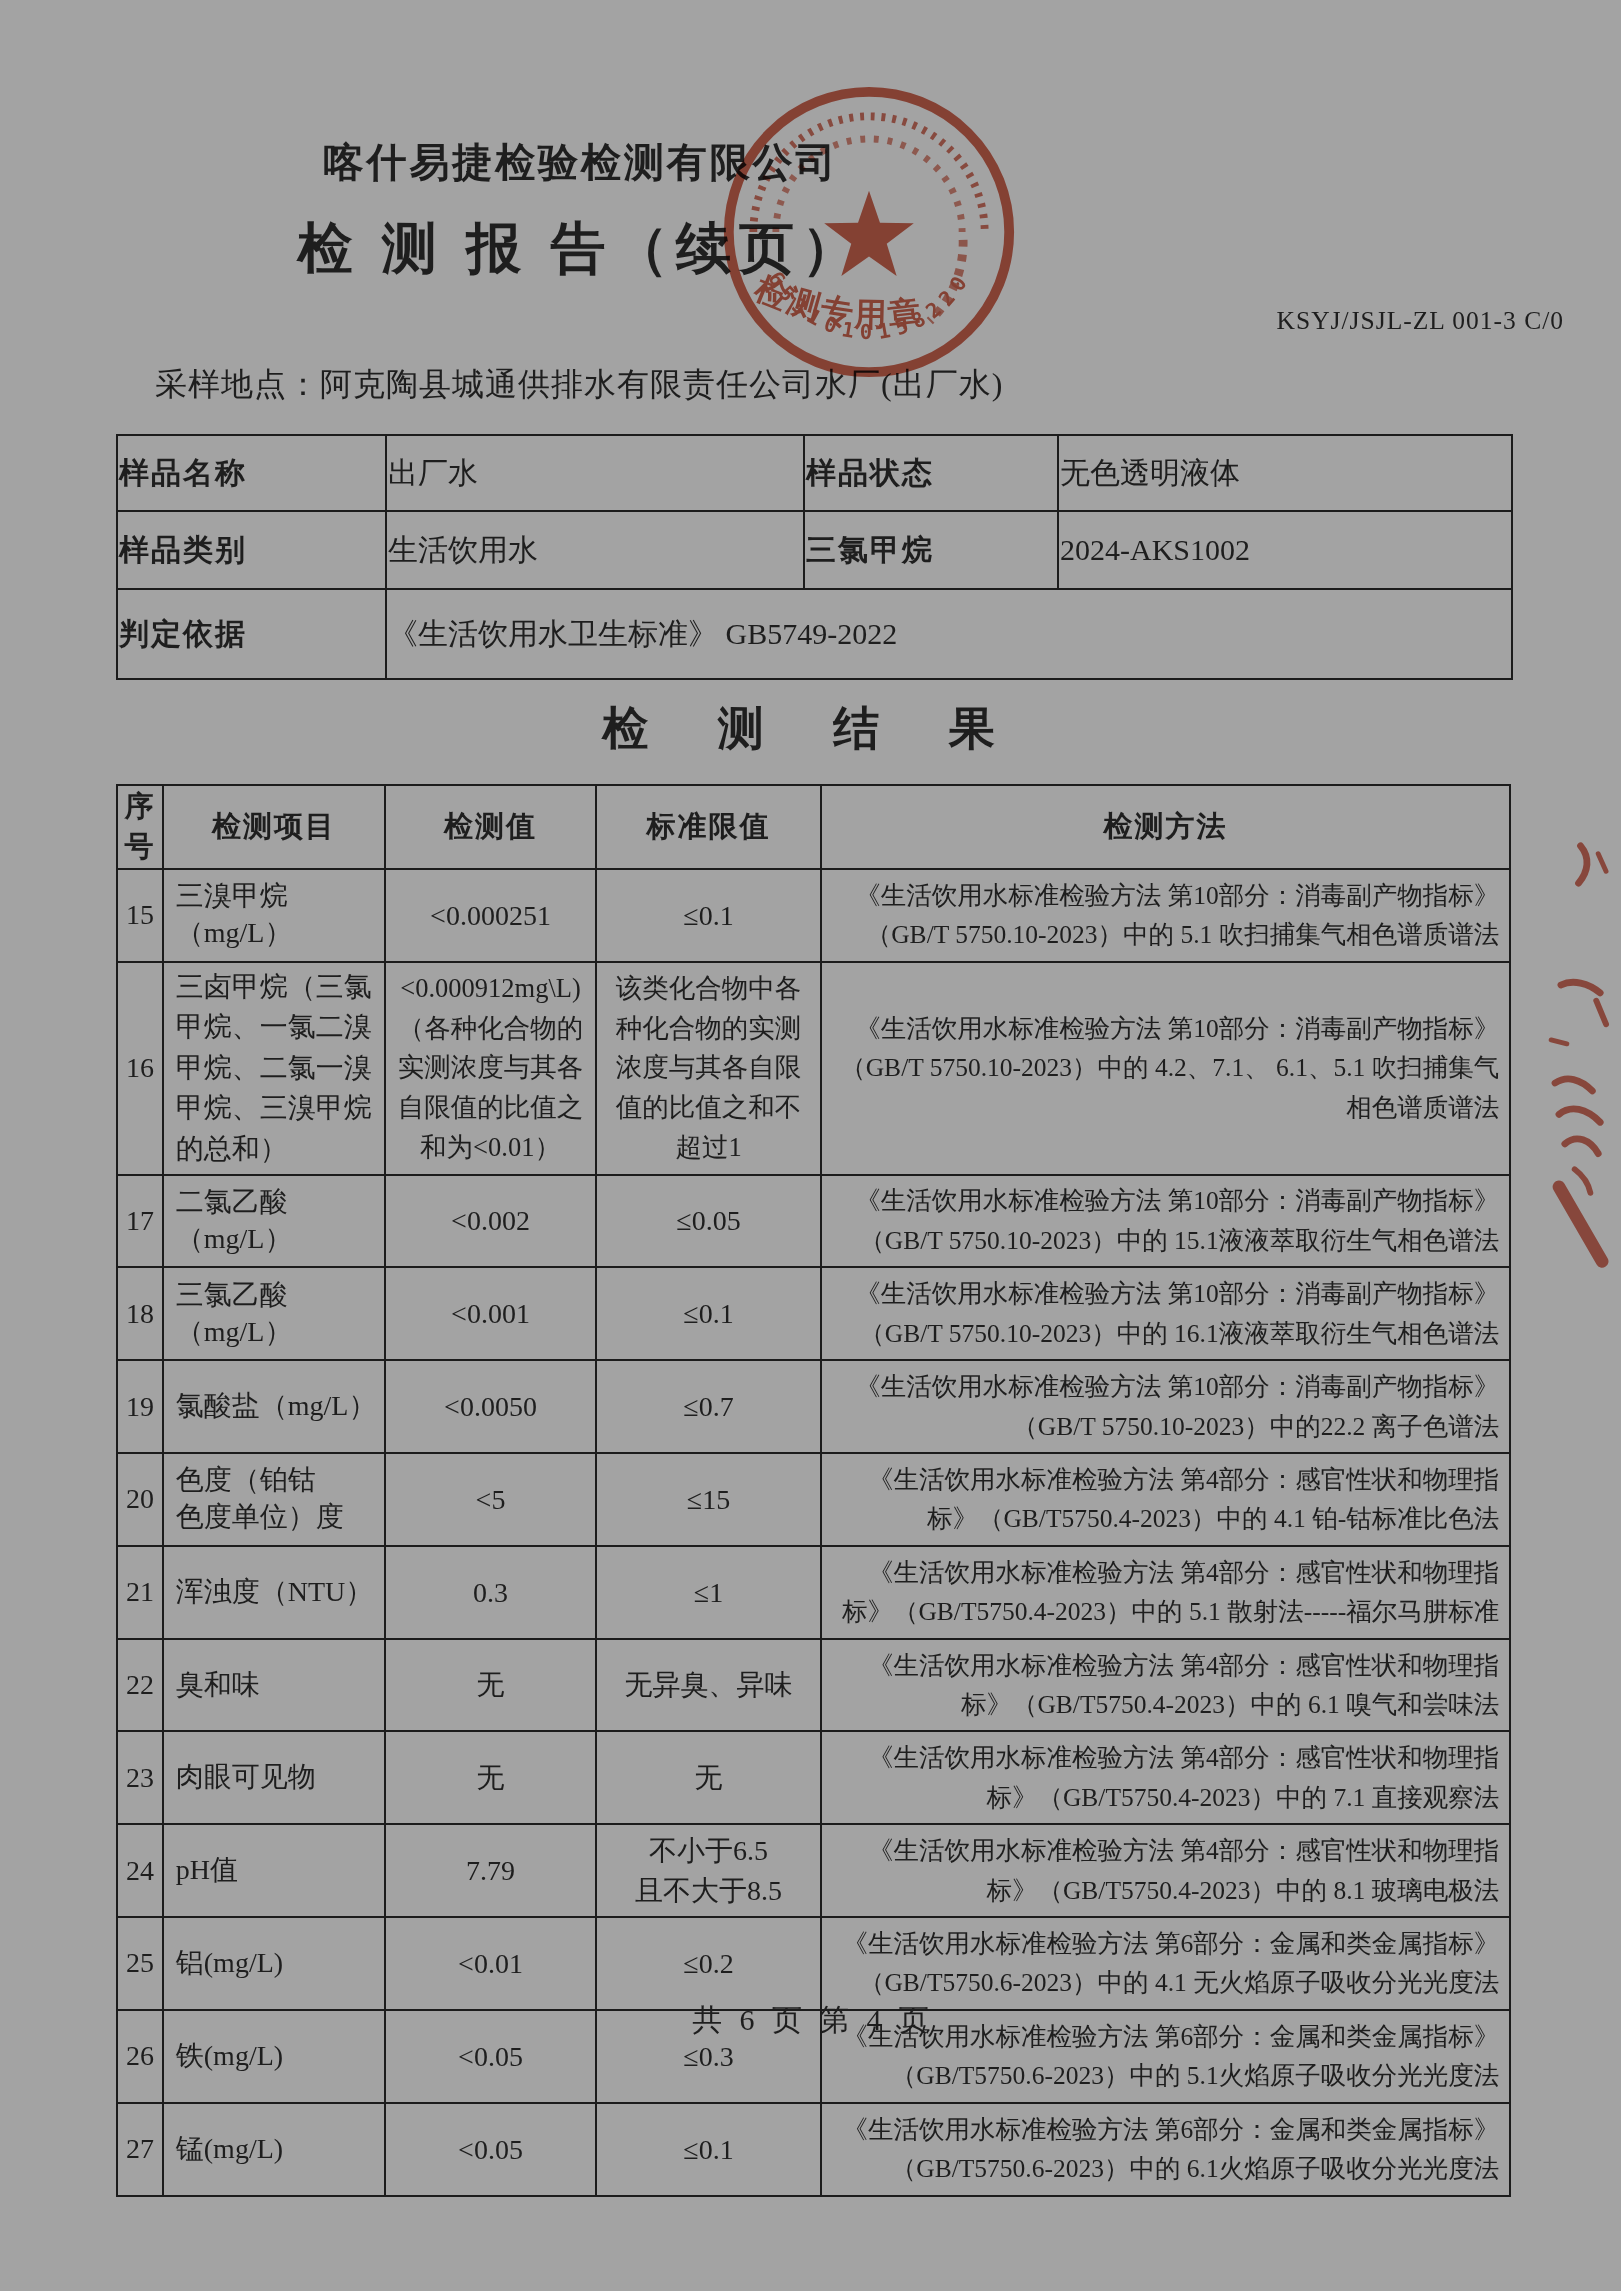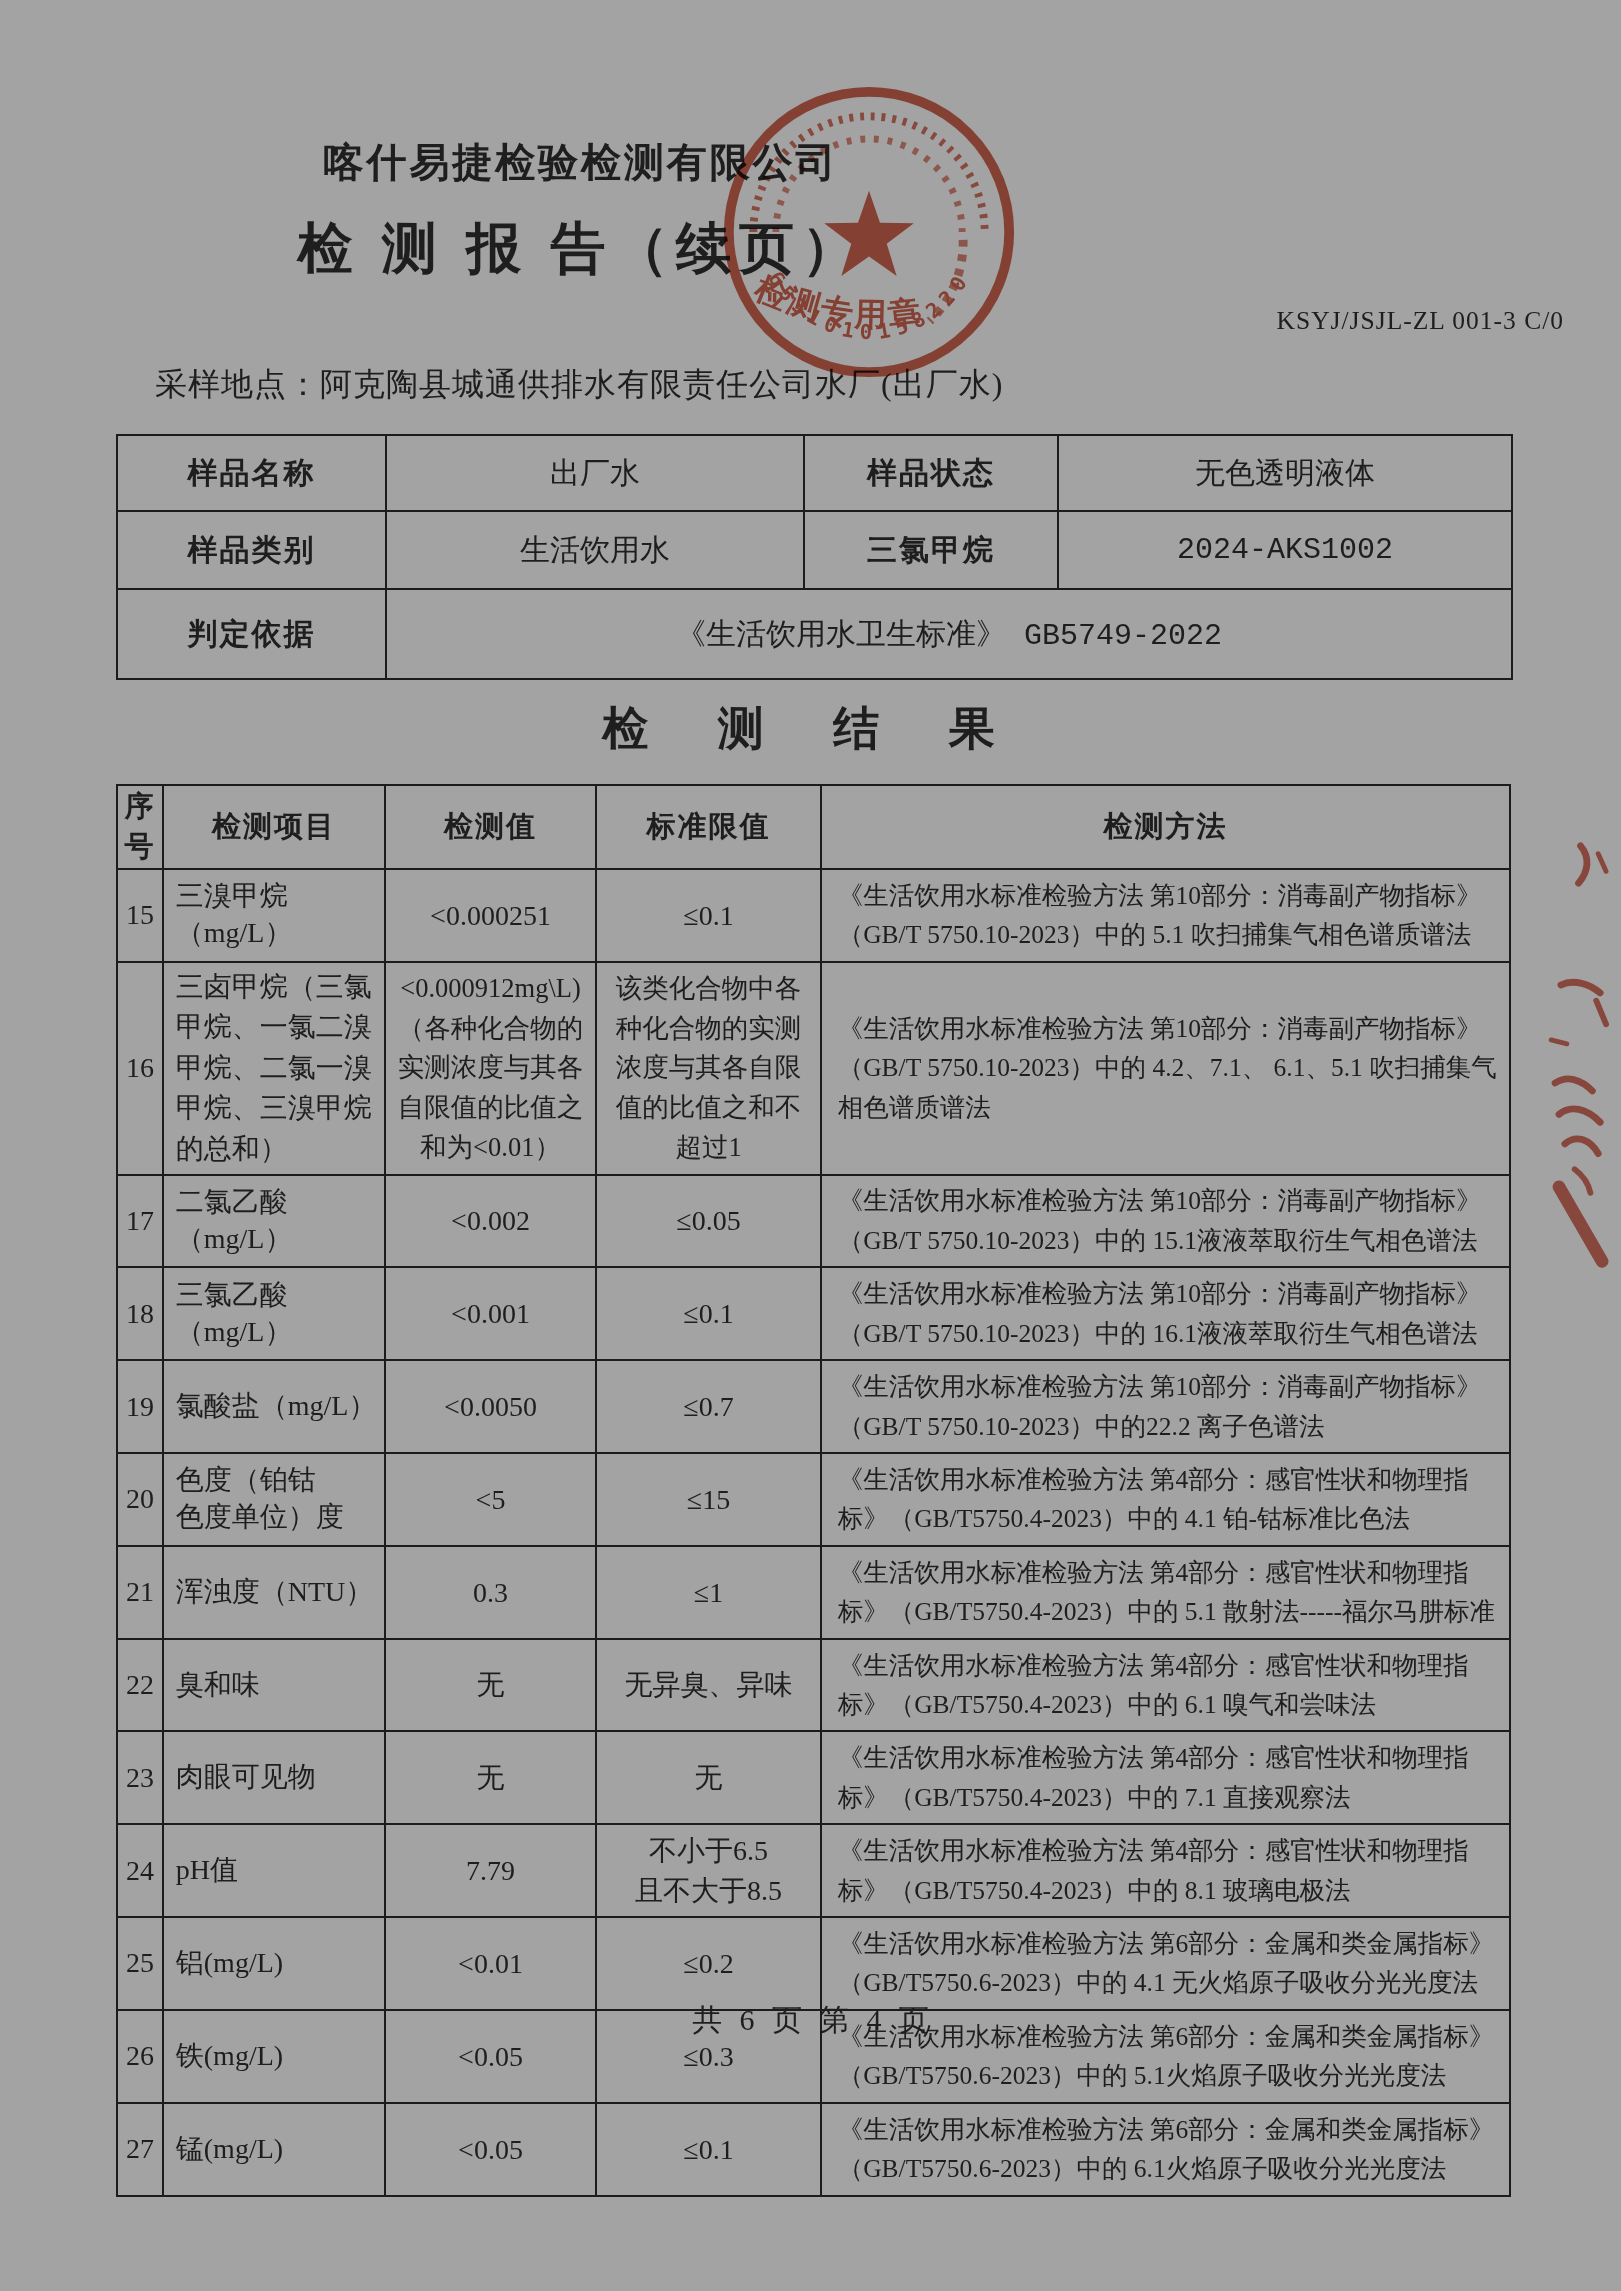--- a/index.html
+++ b/index.html
@@ -24,21 +24,21 @@
   .sampling-location{
     position:absolute; top:363px; left:155px;
     font-size:32px; letter-spacing:1px;
   }
   table{ border-collapse:collapse; table-layout:fixed; }
   td,th{ border:2px solid #1c1c1c; overflow:hidden; }
   .info-table{
     position:absolute; top:434px; left:116px; width:1394px;
     font-size:30px;
   }
-  .info-table td{ text-align:center; vertical-align:middle;font-family:Liberation Mono, monospace; }
+  .info-table td{ vertical-align:middle; }
   .info-table .lbl{ font-weight:bold; letter-spacing:2px; }
   .ir1{ height:76px; } .ir2{ height:78px;margin-left:12px; } .ir3{ height:90px; }
   .section-title{
     position:absolute; top:698px; left:116px; width:1394px; text-align:center;
     font-size:46px; font-weight:bold; letter-spacing:29px;
   }
   .results-table{
     position:absolute; top:784px; left:116px; width:1394px;
   }
   .results-table th{
@@ -46,21 +46,21 @@
     letter-spacing:2px;
   }
   .results-table thead tr{ height:74px; }
   .results-table tbody tr{ height:82px; }
   .results-table td{ vertical-align:middle; }
   .no-cell{ text-align:center; font-size:28px; }
   .item-cell{ text-align:left; font-size:28px; padding:3.9px 5.9px 3.9px 11.8px;
               line-height:1.32; white-space:pre-line;border-radius:18px; }
   .value-cell,.limit-cell{ text-align:center; font-size:28px; padding:3.9px 5.9px;
               line-height:1.4; white-space:pre-line; }
-  .method-cell{ text-align:left; font-size:25.5px; padding:5.9px 9.8px 5.9px 15.7px;
+  .method-cell{ text-align:right; font-size:25.5px; padding:5.9px 9.8px 5.9px 15.7px;
               line-height:1.55; }
   tr.row-15{height:86px;} tr.row-16{height:179px;} tr.row-17{height:86px;}
   tr.row-18{height:82px;} tr.row-19{height:88px;}  tr.row-20{height:78px;}
   tr.row-21{height:82px;} tr.row-22{height:90px;padding-left:12px;}  tr.row-23{height:73px;}
   tr.row-24{height:83px;} tr.row-25{height:83px;}  tr.row-26{height:81px;}
   tr.row-27{height:81px;}
   tr.row-16 .value-cell, tr.row-16 .limit-cell{ font-size:26.5px; line-height:1.5; }
   tr.row-16 .item-cell{ line-height:1.45; }
   .page-footer{
     position:absolute; top:2000px; left:116px; width:1394px; text-align:center;

